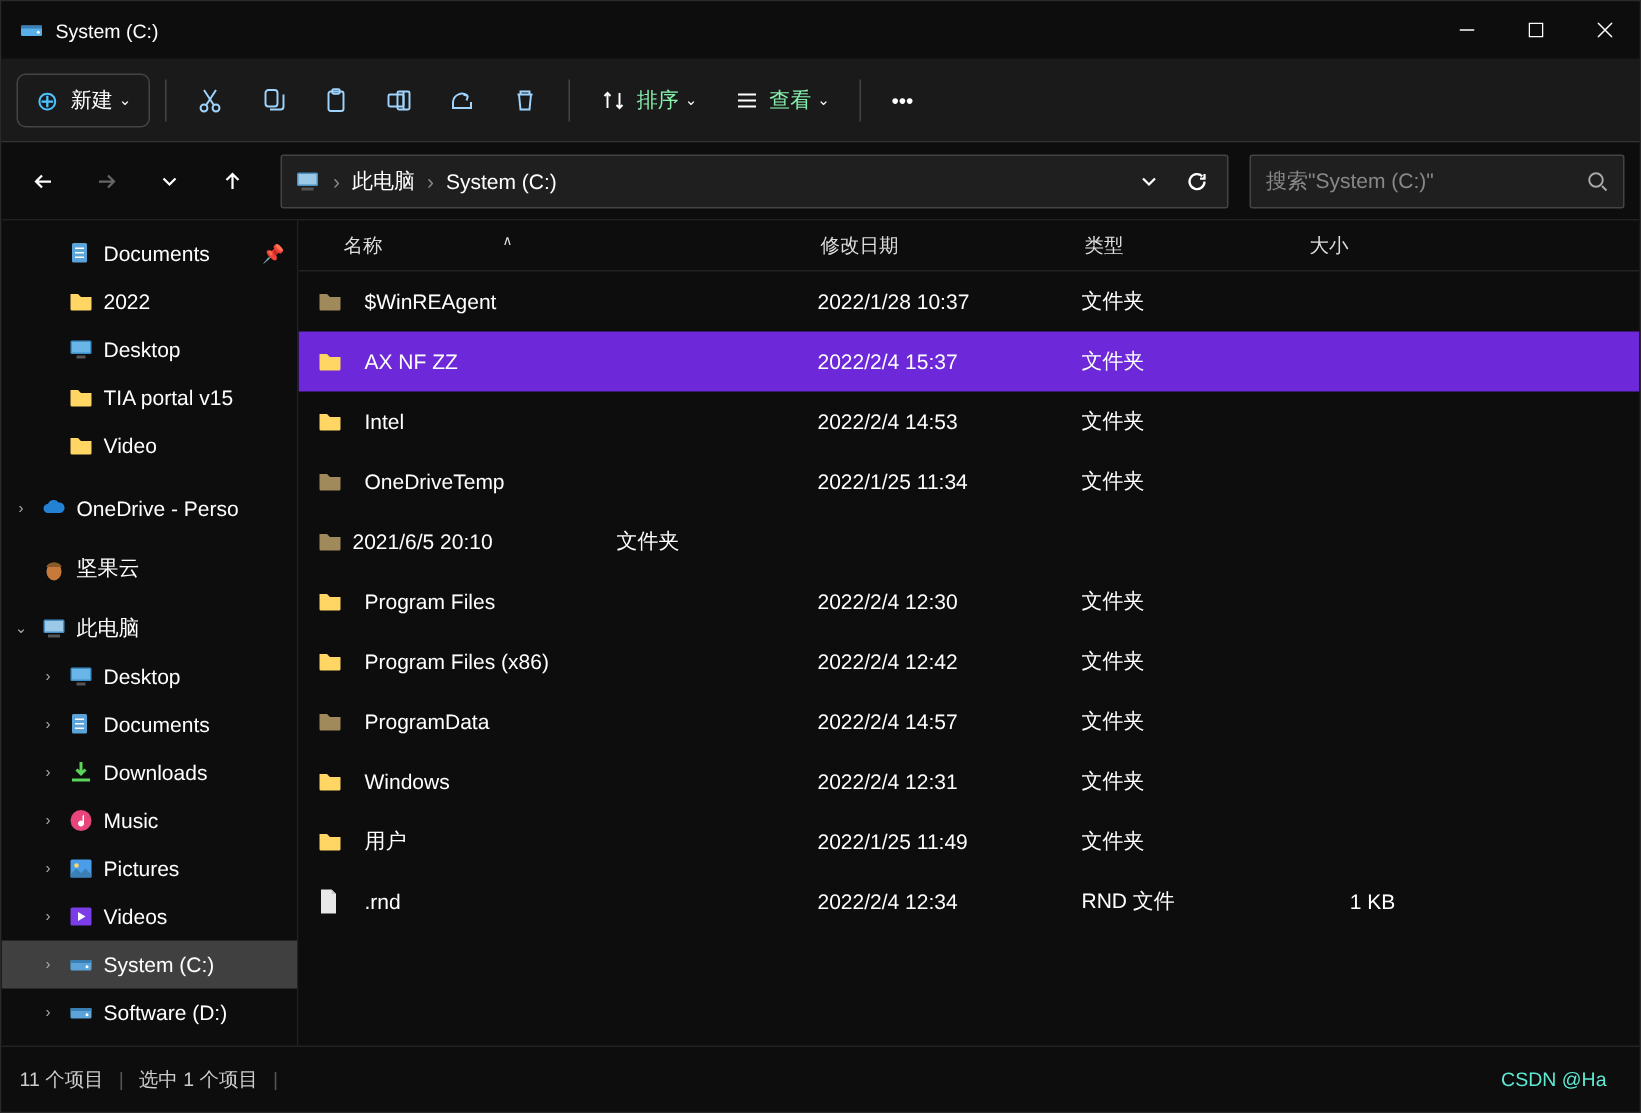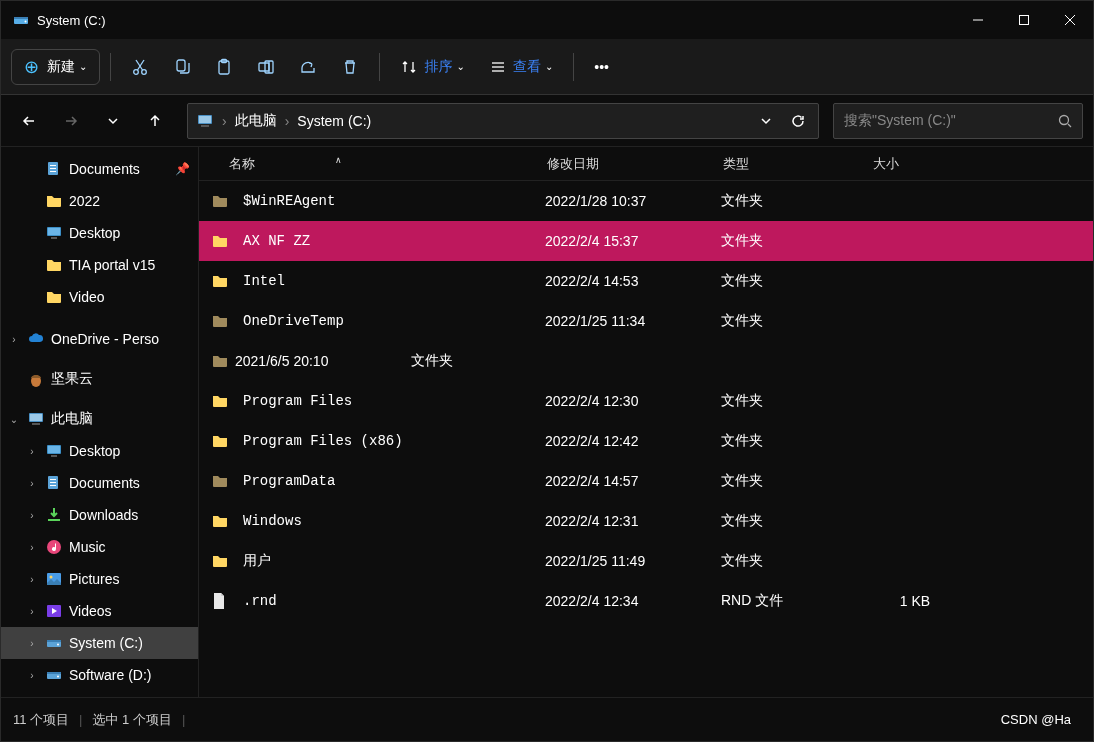--- a/index.html
+++ b/index.html
@@ -12,21 +12,21 @@
 .titlebar .title { flex: 1; font-size: 13px; }
 .titlebar .controls { display: flex; }
 .titlebar .controls .btn { width: 46px; height: 38px; display: flex; align-items: center; justify-content: center; cursor: pointer; }
 
 
 .toolbar { display: flex; align-items: center; height: 56px; background: #1a1a1a; padding: 0 10px; border-bottom: 1px solid #333; gap: 4px; }
 .tb-item { display: flex; align-items: center; height: 36px; padding: 0 10px; cursor: pointer; border-radius: 4px; color: #9fd4ff; }
 .tb-item.new { border: 1px solid #444; border-radius: 6px; color: #fff; padding: 0 12px; }
 .tb-item.new .plus { color: #4cc2ff; margin-right: 8px; font-size: 18px; }
 .tb-sep { width: 1px; height: 28px; background: #444; margin: 0 6px; }
-.tb-label { color: #3b82f6; margin-left: 6px; }
+.tb-label { color: #86efac; margin-left: 6px; }
 .tb-chevron { color: #fff; margin-left: 4px; font-size: 10px; }
 
 
 .navbar { display: flex; align-items: center; height: 52px; background: #0d0d0d; padding: 0 10px; border-bottom: 1px solid #222; gap: 6px; }
 .nav-btn { width: 36px; height: 36px; display: flex; align-items: center; justify-content: center; cursor: pointer; border-radius: 4px; color: #fff; }
 .nav-btn.disabled { color: #555; }
 .addressbar { flex: 1; display: flex; align-items: center; height: 36px; background: #1f1f1f; border: 1px solid #444; border-radius: 2px; padding: 0 8px; margin: 0 8px; gap: 8px; }
 .addressbar .crumb { cursor: pointer; }
 .addressbar .sep { color: #888; }
 .addressbar .spacer { flex: 1; }
@@ -46,32 +46,32 @@
 .content { flex: 1; background: #0d0d0d; overflow-y: auto; }
 .col-headers { display: flex; height: 34px; align-items: center; border-bottom: 1px solid #222; padding-left: 30px; font-size: 13px; color: #ddd; }
 .col-headers .col { cursor: pointer; display: flex; align-items: flex-start; }
 .col-headers .arrow { font-size: 9px; margin-left: 80px; }
 .col-name { width: 318px; }
 .col-date { width: 176px; }
 .col-type { width: 150px; }
 .col-size { width: 90px; text-align: right; }
 
 .row { display: flex; align-items: center; height: 40px; padding-left: 12px; cursor: pointer; }
-.row.selected { background: #be185d; }
+.row.selected { background: #6d28d9; }
 .row .icon { width: 24px; display: flex; align-items: center; }
-.row .name { width: 310px; padding-left: 8px; font-family: Liberation Mono, monospace; }
+.row .name { width: 310px; padding-left: 8px; }
 .row .date { width: 176px; }
 .row .type { width: 152px; }
 .row .size { width: 84px; text-align: center; }
 
 
 .statusbar { display: flex; align-items: center; height: 44px; background: #0d0d0d; border-top: 1px solid #222; padding: 0 12px; font-size: 13px; color: #ccc; }
 .statusbar .sep { margin: 0 10px; color: #555; }
 .statusbar .spacer { flex: 1; }
-.watermark { color: #ffffff; margin-right: 10px; }
+.watermark { color: #5eead4; margin-right: 10px; }
 
 
 svg { display: block; }
 .folder-icon { fill: #ffd663; }
 .folder-icon.muted { fill: #a08a5c; }
 </style>
 </head>
 <body>
 
 <div class="window">

